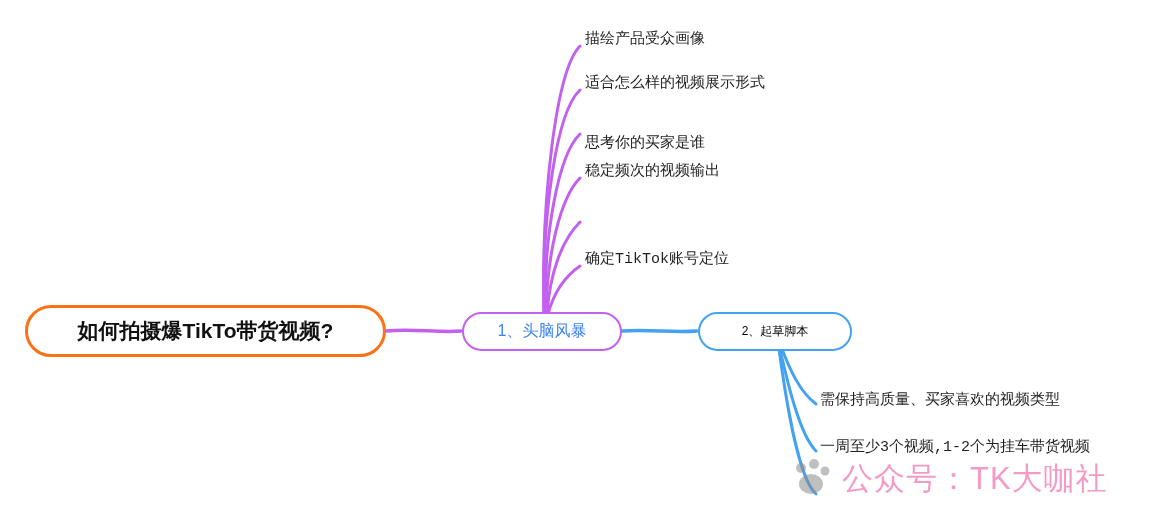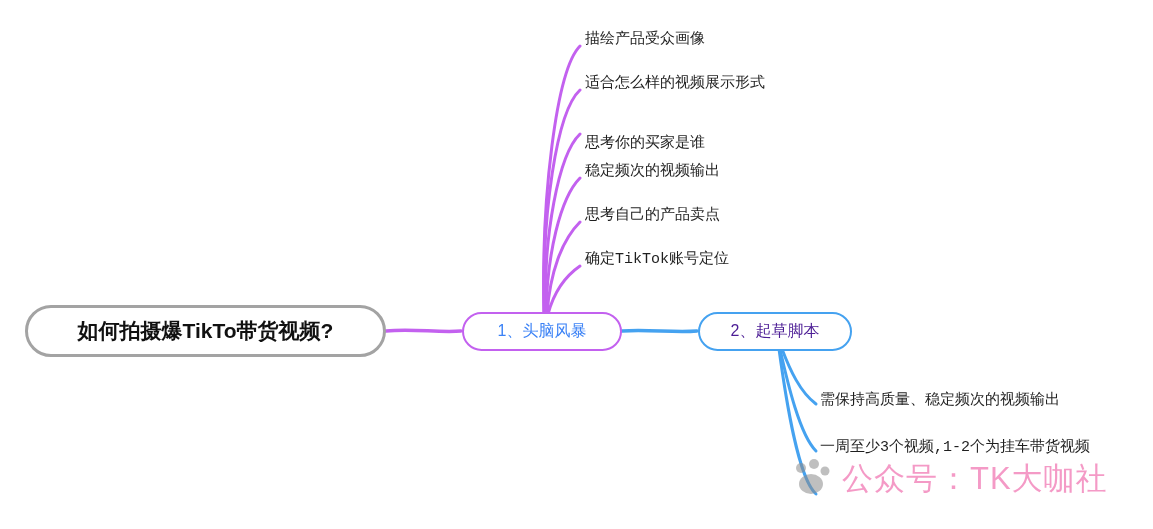--- a/index.html
+++ b/index.html
@@ -14,32 +14,32 @@
 
   .node{
     position:absolute;
     box-sizing:border-box;
     background:#ffffff;
     display:flex;align-items:center;justify-content:center;
     white-space:nowrap;
   }
   .node-root{
     left:25px;top:305px;width:361px;height:52px;
-    border:3px solid #a3a3a3;border-radius:27px;
+    border:3px solid #f97316;border-radius:27px;
     font-size:21px;font-weight:bold;color:#111111;
   }
   .node-brainstorm{
     left:462px;top:312px;width:160px;height:39px;
     border:2.5px solid #c361ef;border-radius:20px;
     font-size:16px;color:#3b82f6;
   }
   .node-script{
     left:698px;top:312px;width:154px;height:39px;
     border:2.5px solid #45a2f0;border-radius:20px;
-    font-size:16px;color:#4c1d95;
+    font-size:12px;color:#000000;
   }
 
   .leaf{
     position:absolute;
     height:20px;line-height:20px;
     font-size:15px;color:#1f1f1f;
     white-space:nowrap;
     font-family:Liberation Mono, monospace;
   }
   .leaf-top{left:585px;}
@@ -86,24 +86,23 @@
   </div>
 
   <div class="node node-script">
     <span>2、起草脚本</span>
   </div>
 
   <div class="leaf leaf-top" style="top:30px">描绘产品受众画像</div>
   <div class="leaf leaf-top" style="top:74px">适合怎么样的视频展示形式</div>
   <div class="leaf leaf-top" style="top:134px">思考你的买家是谁</div>
   <div class="leaf leaf-top" style="top:162px">稳定频次的视频输出</div>
-  <div class="leaf leaf-top" style="top:206px">思考自己的产品卖点</div>
   <div class="leaf leaf-top" style="top:250px">确定TikTok账号定位</div>
 
-  <div class="leaf leaf-bottom" style="top:391px">需保持高质量、稳定频次的视频输出</div>
+  <div class="leaf leaf-bottom" style="top:391px">需保持高质量、买家喜欢的视频类型</div>
   <div class="leaf leaf-bottom" style="top:438px">一周至少3个视频,1-2个为挂车带货视频</div>
 
   <div class="watermark">
     <svg class="watermark-icon" viewBox="0 0 42 42">
       <circle cx="10" cy="10" r="5" fill="#8c8c8c"></circle>
       <circle cx="23" cy="6" r="5" fill="#8c8c8c"></circle>
       <circle cx="34" cy="13" r="4.5" fill="#8c8c8c"></circle>
       <ellipse cx="20" cy="26" rx="12" ry="10" fill="#8c8c8c"></ellipse>
     </svg>
     <span class="watermark-text">公众号：TK大咖社</span>

